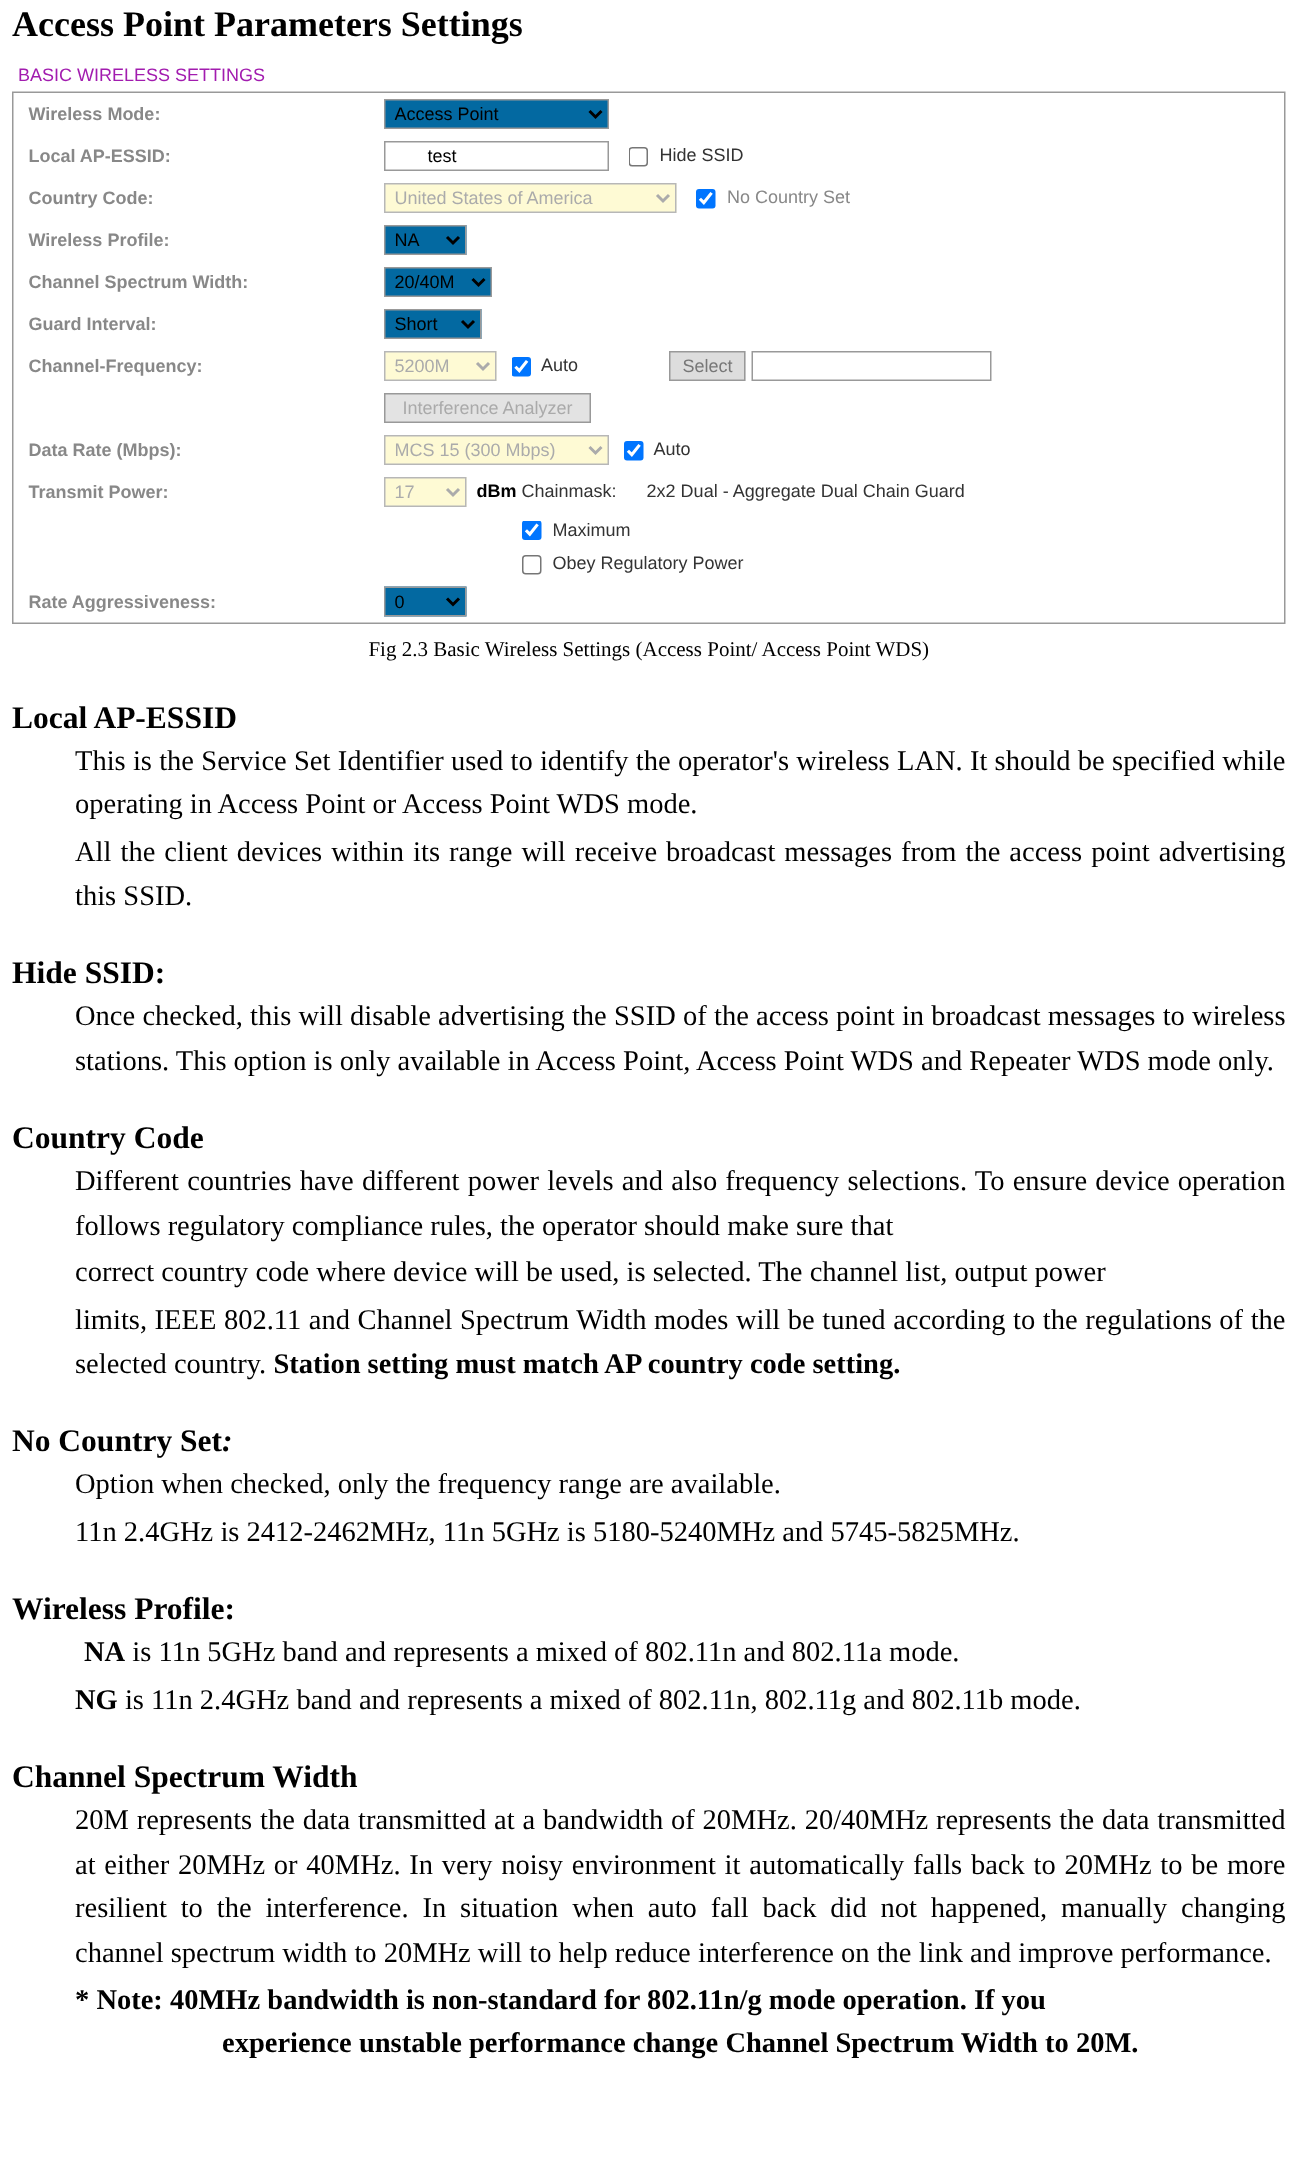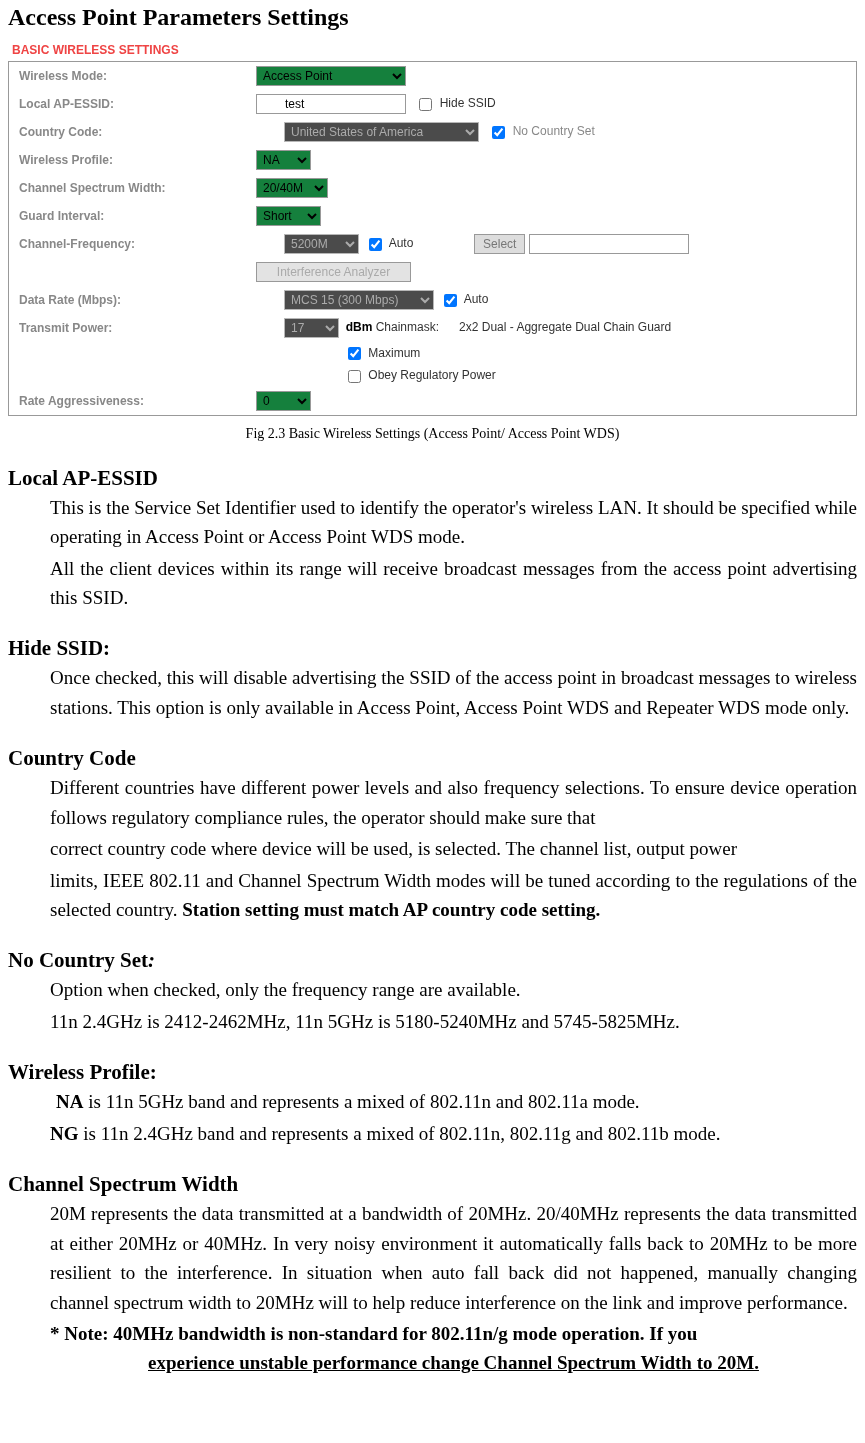--- a/index.html
+++ b/index.html
@@ -14,22 +14,22 @@
     font-size: 24px;
     font-weight: bold;
     margin: 0 0 12px 0;
   }
   .figure-wrap {
     margin: 0 0 6px 0;
   }
   .panel-title {
     font-family: Verdana, Arial, sans-serif;
     font-size: 12px;
-    font-weight: bold;
-    color: #ef4444;
+    font-weight: normal;
+    color: #a21caf;
     margin: 4px 0 4px 4px;
   }
   .panel {
     border: 1px solid #999;
     background: #fff;
     padding: 0;
     font-family: Verdana, Arial, sans-serif;
     font-size: 12px;
     color: #666;
   }
@@ -51,27 +51,26 @@
     font-family: Verdana, Arial, sans-serif;
     font-size: 12px;
     border: 1px solid #999;
     background: #fff;
     height: 20px;
     box-sizing: border-box;
     vertical-align: middle;
     padding-left: 28px;
   }
   .sel {
-    background: #15803d;
+    background: #0369a1;
     padding: 1px 2px;
   }
   .sel.disabled {
-    background: #000000;
+    background: #fef9c3;
     color: #888;
-    margin-left: 28px;
   }
   .btn {
     background: #ddd;
     border: 1px solid #999;
     color: #777;
     font-family: Verdana, Arial, sans-serif;
     font-size: 12px;
     height: 20px;
     padding: 0 8px;
     box-sizing: border-box;
@@ -110,21 +109,20 @@
   }
   .note {
     margin-left: 42px;
     font-weight: bold;
     line-height: 1.55;
   }
   .note-l2 {
     margin-left: 140px;
     font-weight: bold;
     line-height: 1.55;
-    text-decoration: underline;
   }
 </style>
 </head>
 <body>
 
 <h1 class="page-title">Access Point Parameters Settings</h1>
 
 <div class="figure-wrap">
   <div class="panel-title">BASIC WIRELESS SETTINGS</div>
   <div class="panel">
@@ -180,21 +178,21 @@
           <input type="checkbox" checked="" style="">
           <span class="ck-label">Auto</span>
           &nbsp;&nbsp;&nbsp;&nbsp;&nbsp;&nbsp;&nbsp;&nbsp;&nbsp;&nbsp;&nbsp;&nbsp;
           <button class="btn">Select</button>
           <input class="txt" style="width: 160px;">
         </td>
       </tr>
       <tr>
         <td class="label"></td>
         <td>
-          <button class="btn disabled" style="width:155px" disabled="">Interference Analyzer</button>
+          <button class="btn disabled" style="width:138px" disabled="">Interference Analyzer</button>
         </td>
       </tr>
       <tr>
         <td class="label">Data Rate (Mbps):</td>
         <td>
           <select class="sel disabled" style="width:150px" disabled=""><option>MCS 15 (300 Mbps)</option></select>
           &nbsp;
           <input type="checkbox" checked="" style="">
           <span class="ck-label">Auto</span>
         </td>

